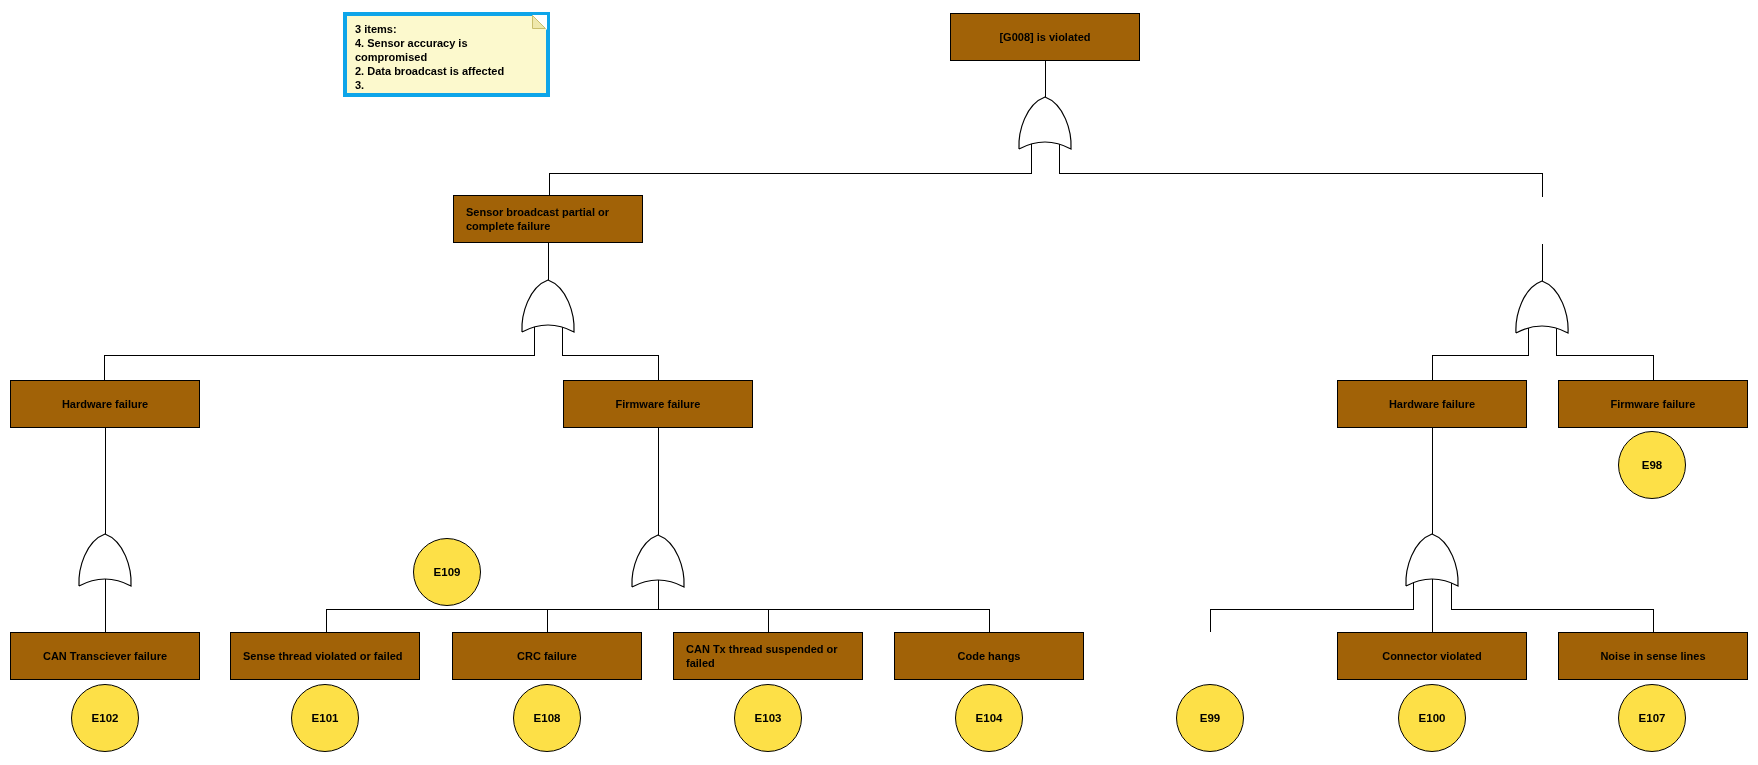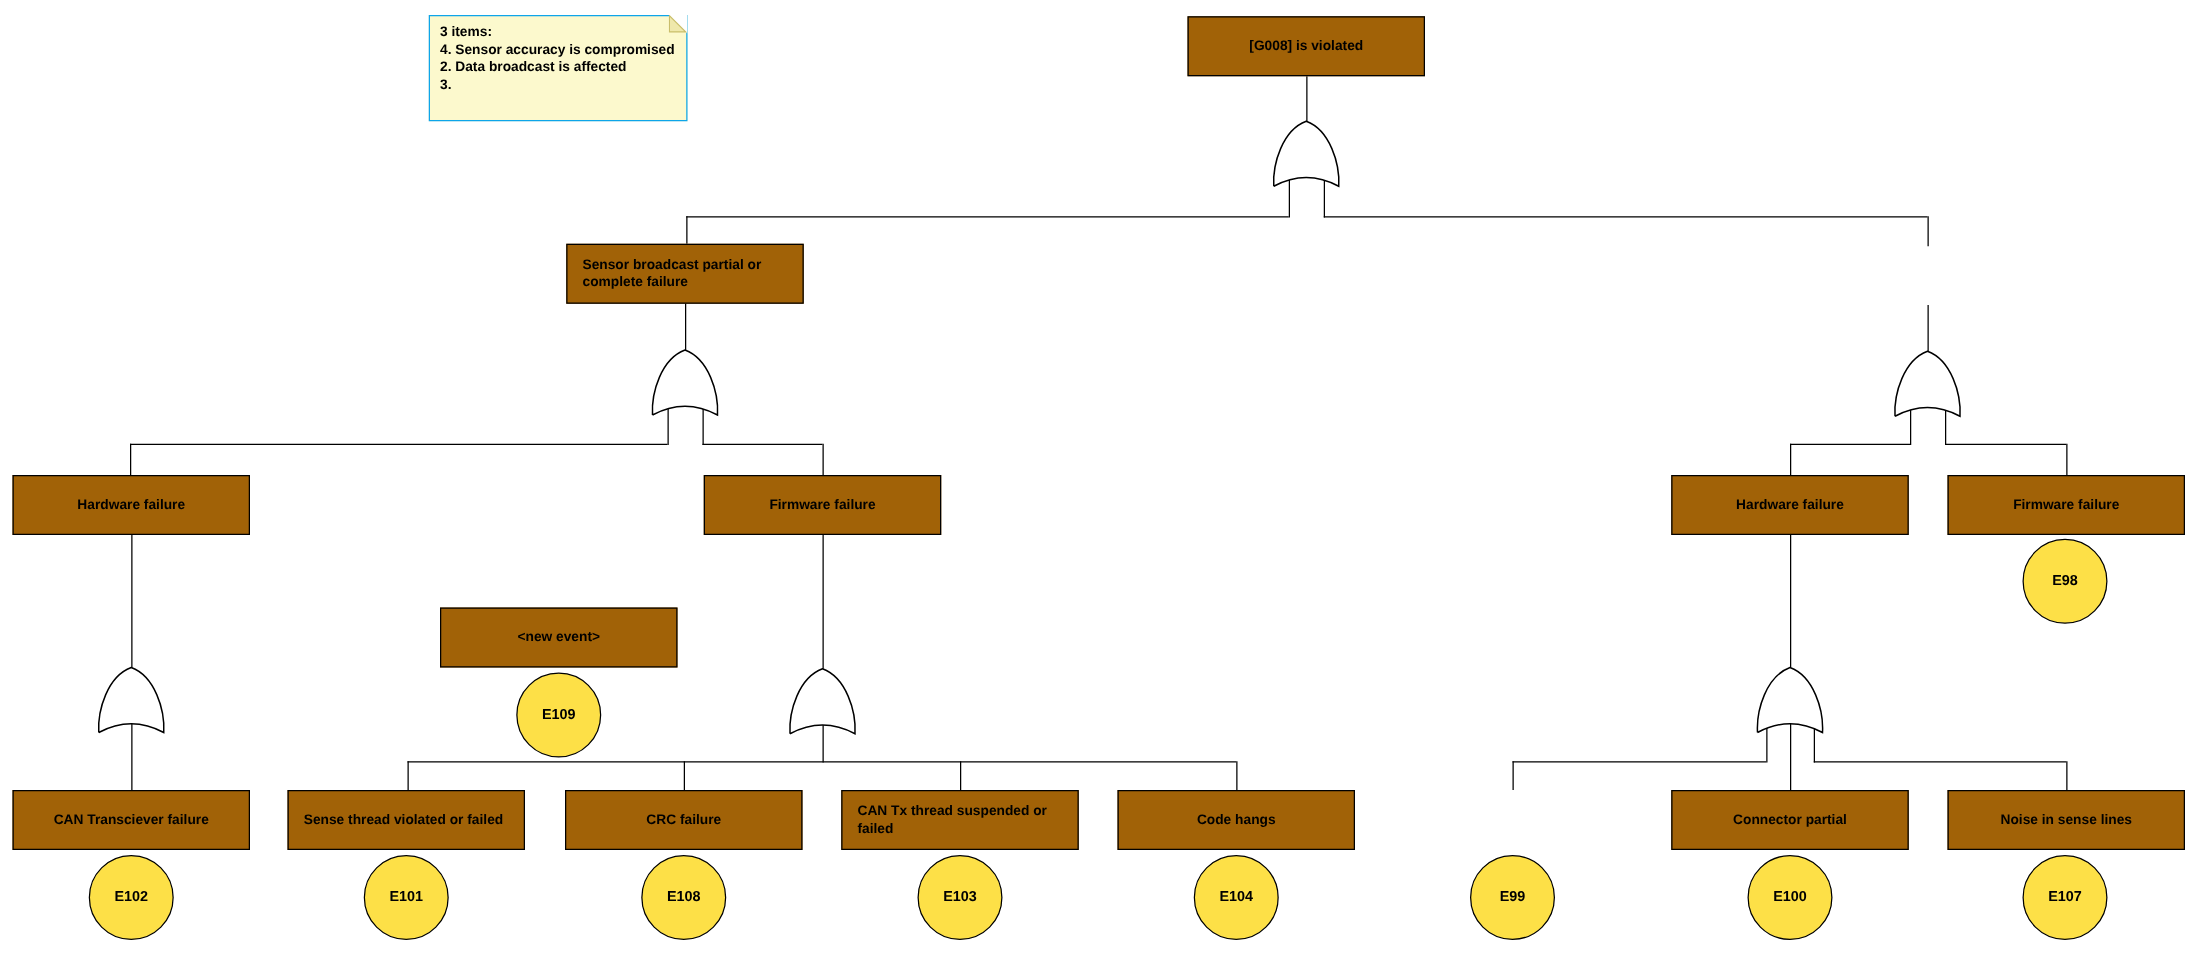--- a/index.html
+++ b/index.html
@@ -10,21 +10,21 @@
        text-align:center;font-size:11px;font-weight:bold;line-height:14px;}
   .box.ml{justify-content:flex-start;text-align:left;padding:0 12px;}
   .circle{position:absolute;box-sizing:border-box;width:68px;height:68px;border-radius:50%;
           border:1.2px solid #000;background:#fde047;display:flex;align-items:center;
           justify-content:center;font-size:11.5px;font-weight:bold;}
   .hline,.vline{position:absolute;background:#000;}
   .hline{height:1px;}
   .vline{width:1px;}
   .gate{position:absolute;}
   .note{position:absolute;left:343px;top:12px;width:207px;height:85px;box-sizing:border-box;
-        background:#FCF9CD;border:1px solid #0ea5e9;font-size:11px;font-weight:bold;
+        background:#FCF9CD;border:4px solid #0ea5e9;font-size:11px;font-weight:bold;
         line-height:14px;padding:6px 8px 0 8px;}
   .note-fold{position:absolute;top:-1px;right:-1px;}
 </style>
 </head>
 <body>
 
 <div id="canvas">
 
   <div class="note">
     <div>3 items:</div>
@@ -103,28 +103,27 @@
   </svg>
 
   <div class="box" style="left:950px;top:13px">[G008] is violated</div>
   <div class="box ml" style="left:453px;top:195px">Sensor broadcast partial or complete failure</div>
 
   <div class="box" style="left:10px;top:380px">Hardware failure</div>
   <div class="box" style="left:563px;top:380px">Firmware failure</div>
   <div class="box" style="left:1337px;top:380px">Hardware failure</div>
   <div class="box" style="left:1558px;top:380px">Firmware failure</div>
 
-  <div class="box" style="left:352px;top:486px">&lt;new event&gt;</div>
 
   <div class="box" style="left:10px;top:632px">CAN Transciever failure</div>
   <div class="box ml" style="left:230px;top:632px">Sense thread violated or failed</div>
   <div class="box" style="left:452px;top:632px">CRC failure</div>
   <div class="box ml" style="left:673px;top:632px">CAN Tx thread suspended or failed</div>
   <div class="box" style="left:894px;top:632px">Code hangs</div>
-  <div class="box" style="left:1337px;top:632px">Connector partial</div>
+  <div class="box" style="left:1337px;top:632px">Connector violated</div>
   <div class="box" style="left:1558px;top:632px">Noise in sense lines</div>
 
   <div class="circle" style="left:1618px;top:431px">E98</div>
   <div class="circle" style="left:413px;top:538px">E109</div>
   <div class="circle" style="left:71px;top:684px">E102</div>
   <div class="circle" style="left:291px;top:684px">E101</div>
   <div class="circle" style="left:513px;top:684px">E108</div>
   <div class="circle" style="left:734px;top:684px">E103</div>
   <div class="circle" style="left:955px;top:684px">E104</div>
   <div class="circle" style="left:1176px;top:684px">E99</div>

